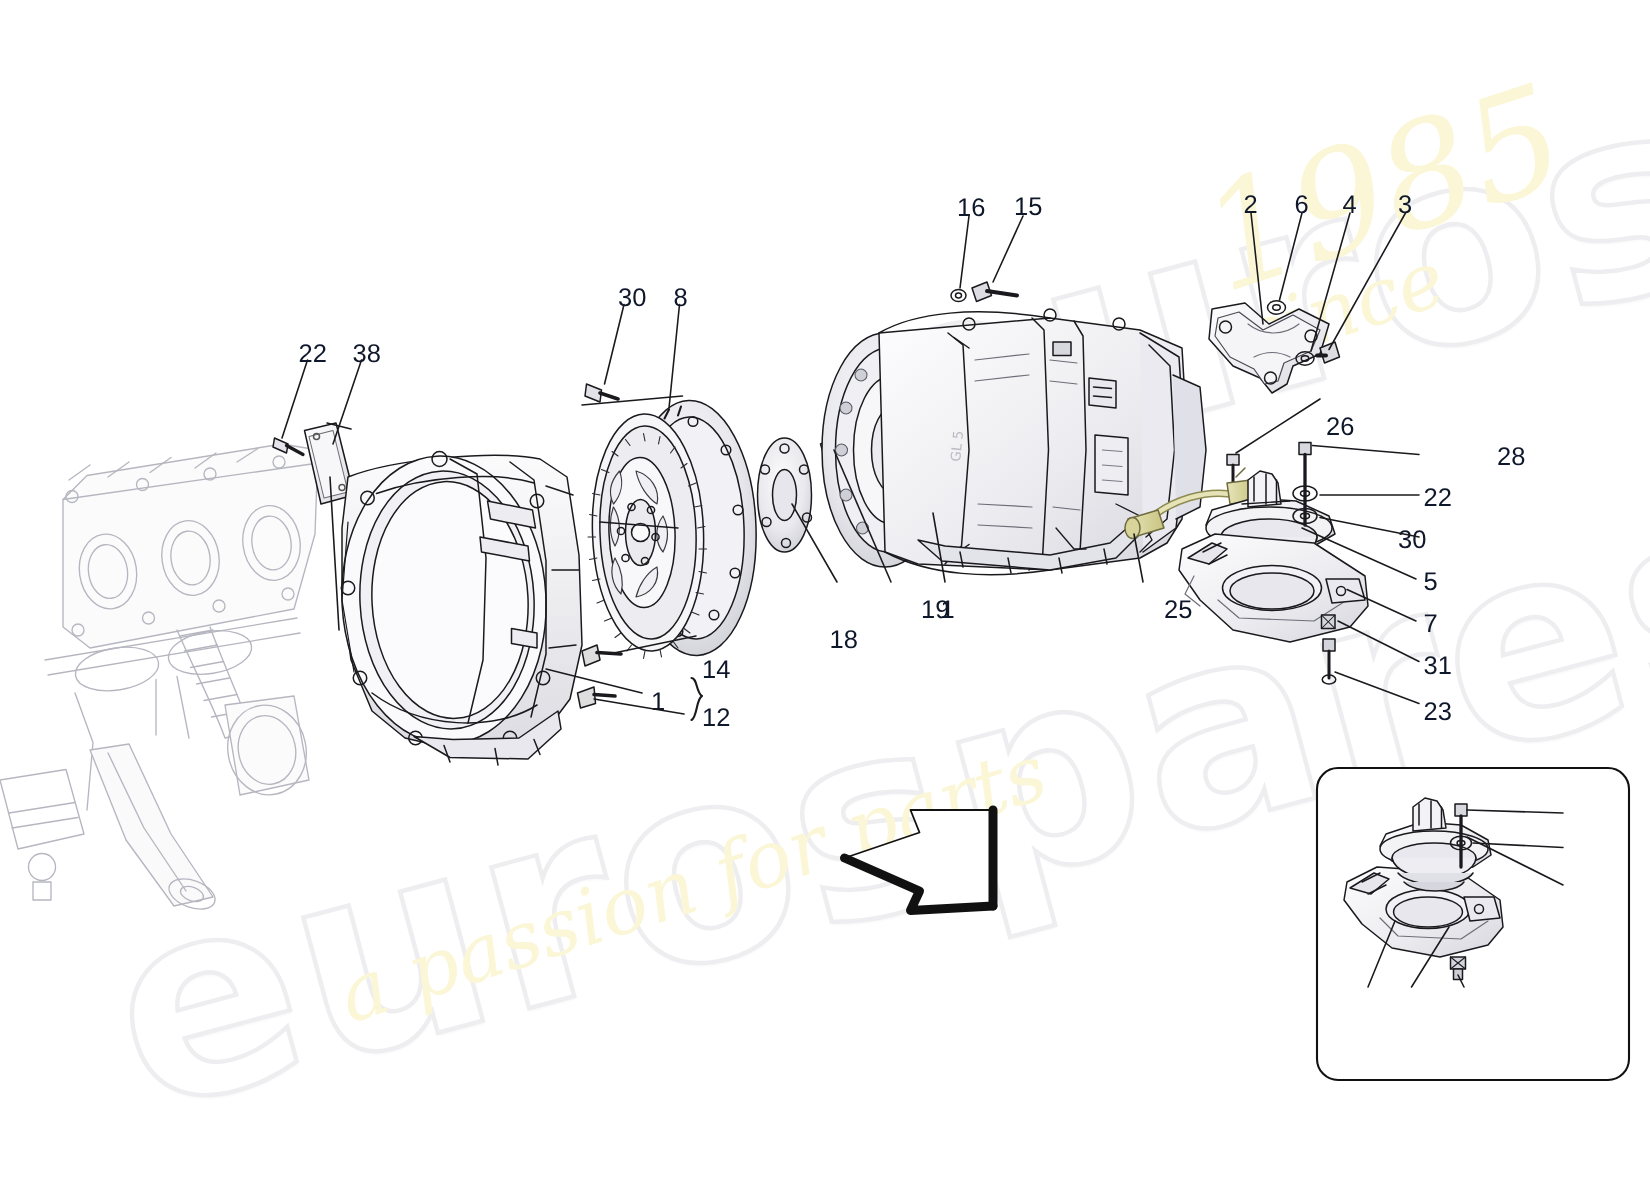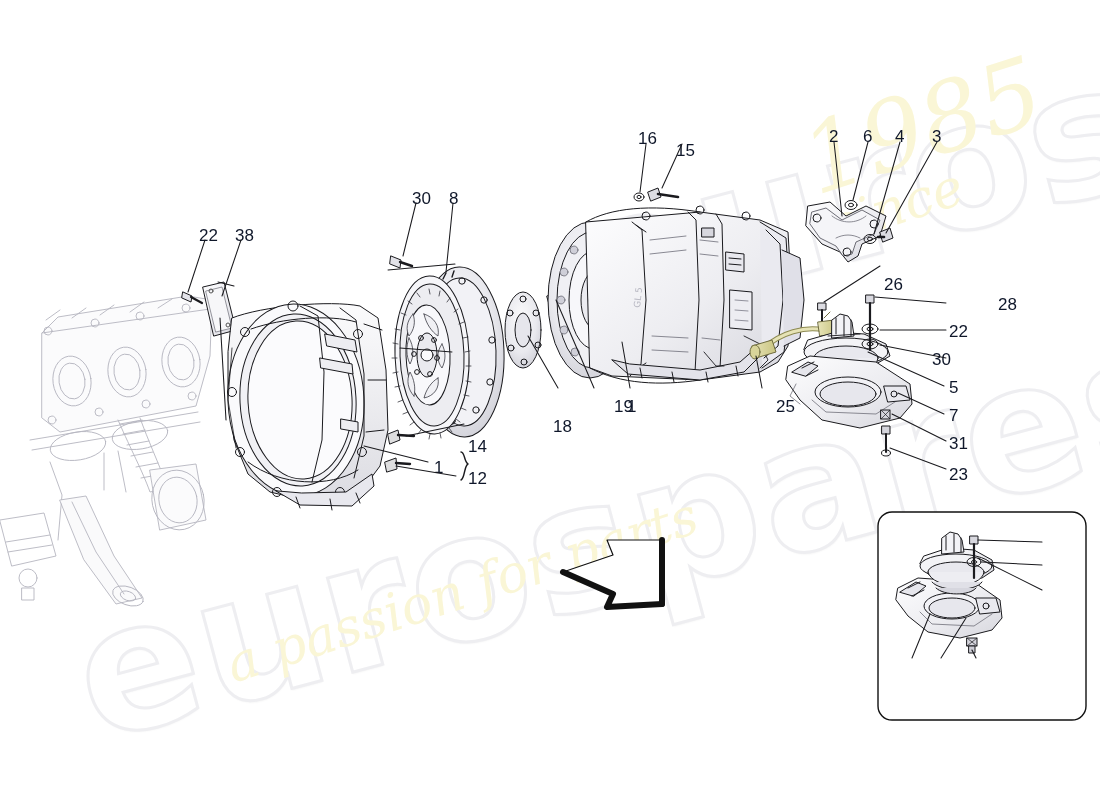--- a/index.html
+++ b/index.html
@@ -526,21 +526,21 @@
 
     </g>
   </svg>
 
   <div class="labellayer">
     <div class="lbl" style="left:199px;top:227px">22</div>
     <div class="lbl" style="left:235px;top:227px">38</div>
     <div class="lbl" style="left:412px;top:190px">30</div>
     <div class="lbl" style="left:449px;top:190px">8</div>
     <div class="lbl" style="left:638px;top:130px">16</div>
-    <div class="lbl" style="left:676px;top:142px">15</div>
+    <div class="lbl" style="left:676px;top:129px">15</div>
     <div class="lbl" style="left:829px;top:128px">2</div>
     <div class="lbl" style="left:863px;top:128px">6</div>
     <div class="lbl" style="left:895px;top:128px">4</div>
     <div class="lbl" style="left:932px;top:128px">3</div>
     <div class="lbl" style="left:884px;top:276px">26</div>
     <div class="lbl" style="left:998px;top:296px">28</div>
     <div class="lbl" style="left:949px;top:323px">22</div>
     <div class="lbl" style="left:932px;top:351px">30</div>
     <div class="lbl" style="left:949px;top:379px">5</div>
     <div class="lbl" style="left:949px;top:407px">7</div>

